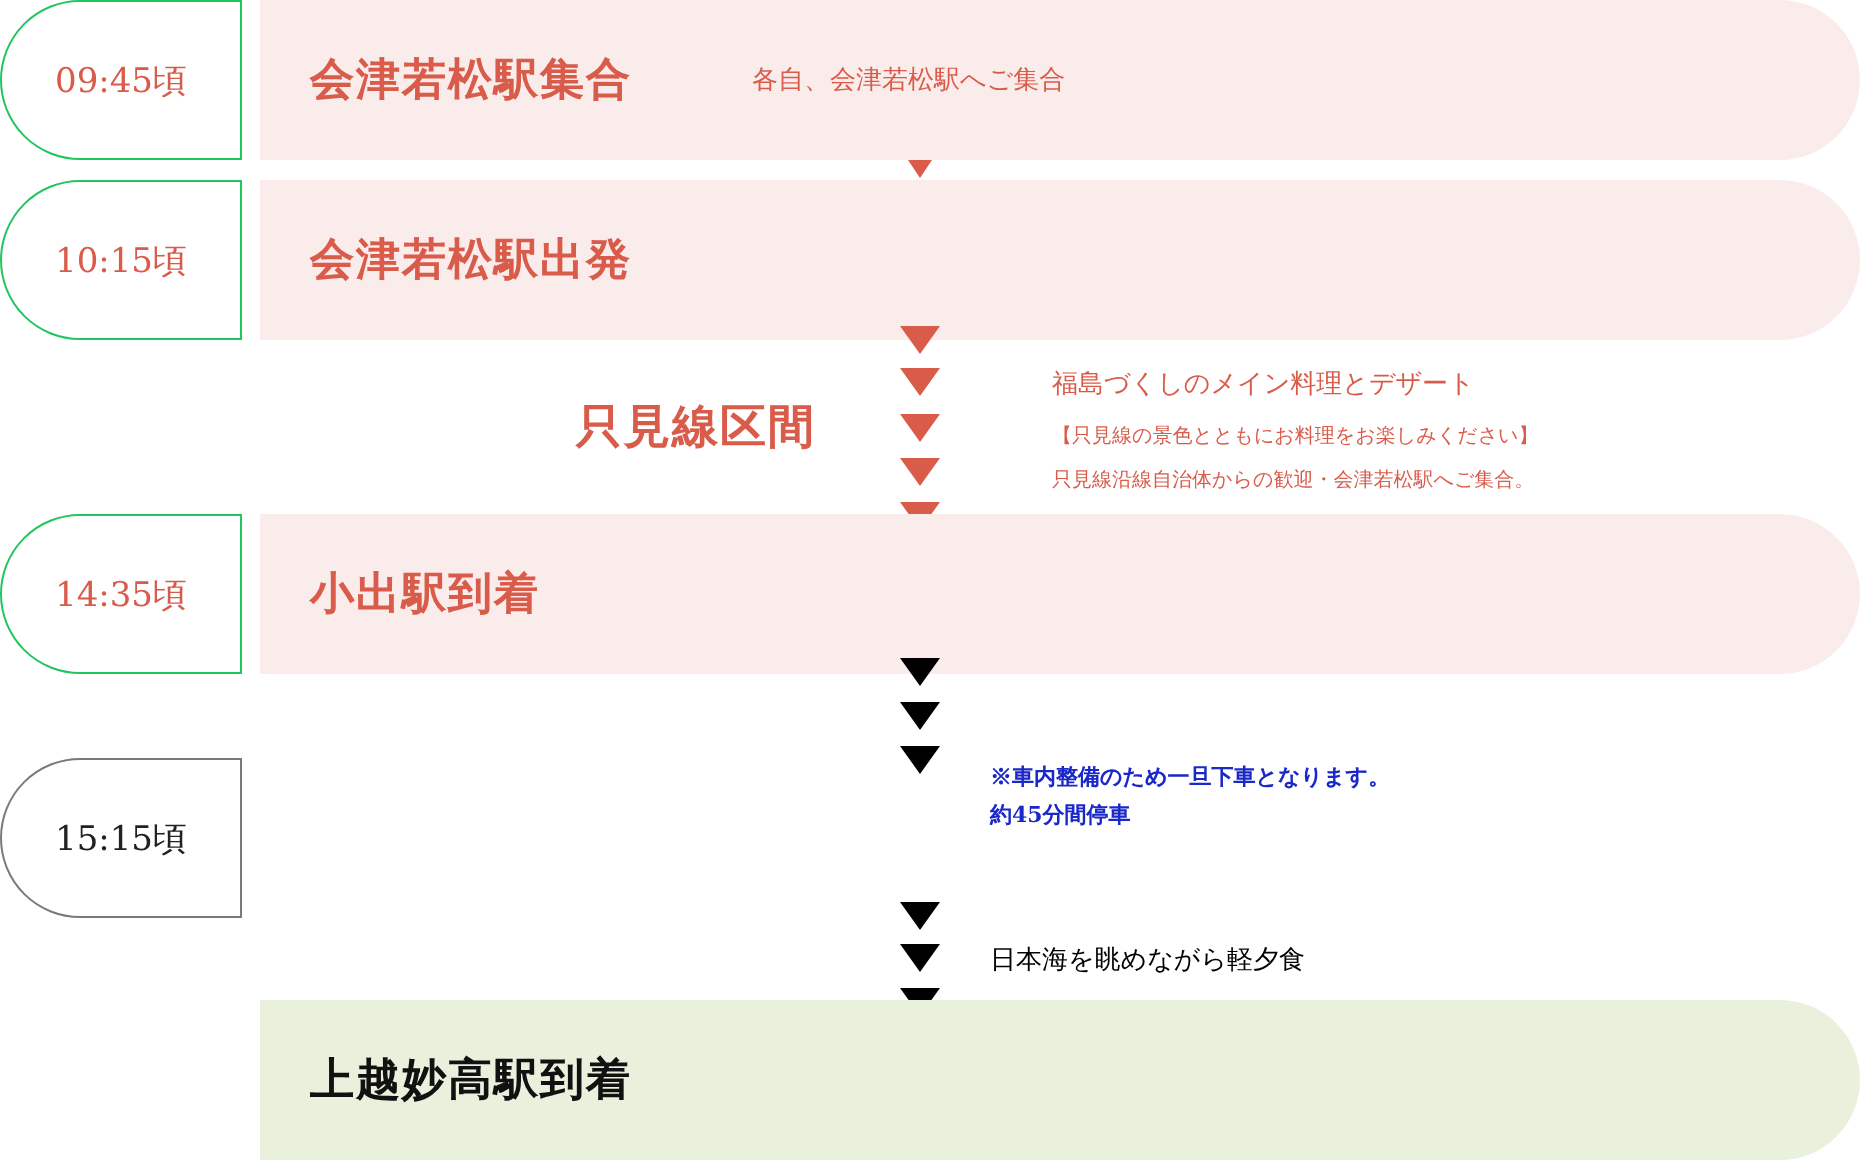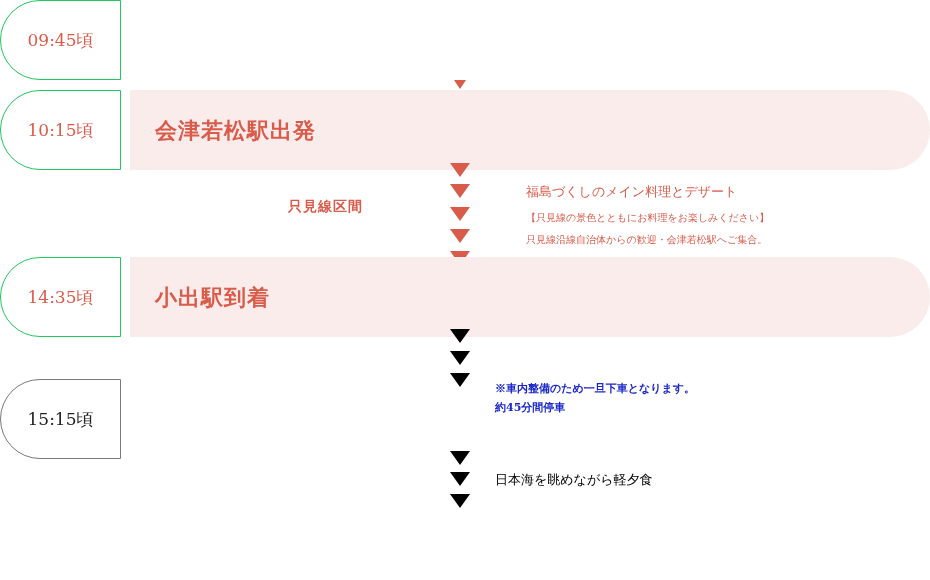--- a/index.html
+++ b/index.html
@@ -28,33 +28,37 @@
     position: absolute; left: 246px; top: 31px; font-size: 13px; color: #d95c4b;
   }
 
   .arrow { position: absolute; width: 0; height: 0;
            border-left: 10px solid transparent; border-right: 10px solid transparent;
            border-top: 14px solid #d95c4b; }
   .arrow.small { border-left-width: 6px; border-right-width: 6px; border-top-width: 9px; }
   .arrow.black { border-top-color: #000; }
 
   .section-label {
-    position: absolute; left: 288px; top: 198px; font-size: 14px; font-weight: bold;
+    position: absolute; left: 288px; top: 198px; font-size: 23px; font-weight: bold;
     color: #d95c4b; letter-spacing: 1px; text-align: right;
   }
   .note { position: absolute; left: 495px; white-space: nowrap; }
   .note.red { color: #d95c4b; margin-left: 31px; }
   .note.blue { color: #1a27c9; font-weight: bold; margin-top: 39px; }
   .note.gray { color: #000000; }
 </style>
 </head>
 <body>
 
 <div class="row" style="top:0">
   <div class="time-box">09:45頃</div>
+  <div class="bar">
+    <span class="bar-title">会津若松駅集合</span>
+    <span class="bar-note">各自、会津若松駅へご集合</span>
+  </div>
 </div>
 <div class="arrow small" style="left:454px; top:80px"></div>
 
 <div class="row" style="top:90px">
   <div class="time-box">10:15頃</div>
   <div class="bar">
     <span class="bar-title">会津若松駅出発</span>
   </div>
 </div>
 
@@ -84,13 +88,16 @@
 <div class="row" style="top:379px">
   <div class="time-box dark">15:15頃</div>
 </div>
 
 <div class="arrow black" style="left:450px; top:451px"></div>
 <div class="arrow black" style="left:450px; top:472px"></div>
 <div class="arrow black" style="left:450px; top:494px"></div>
 <div class="note gray" style="top:471px; font-size:13px;">日本海を眺めながら軽夕食</div>
 
 <div class="row" style="top:500px">
+  <div class="bar green">
+    <span class="bar-title">上越妙高駅到着</span>
+  </div>
 </div>
 
 </body></html>

